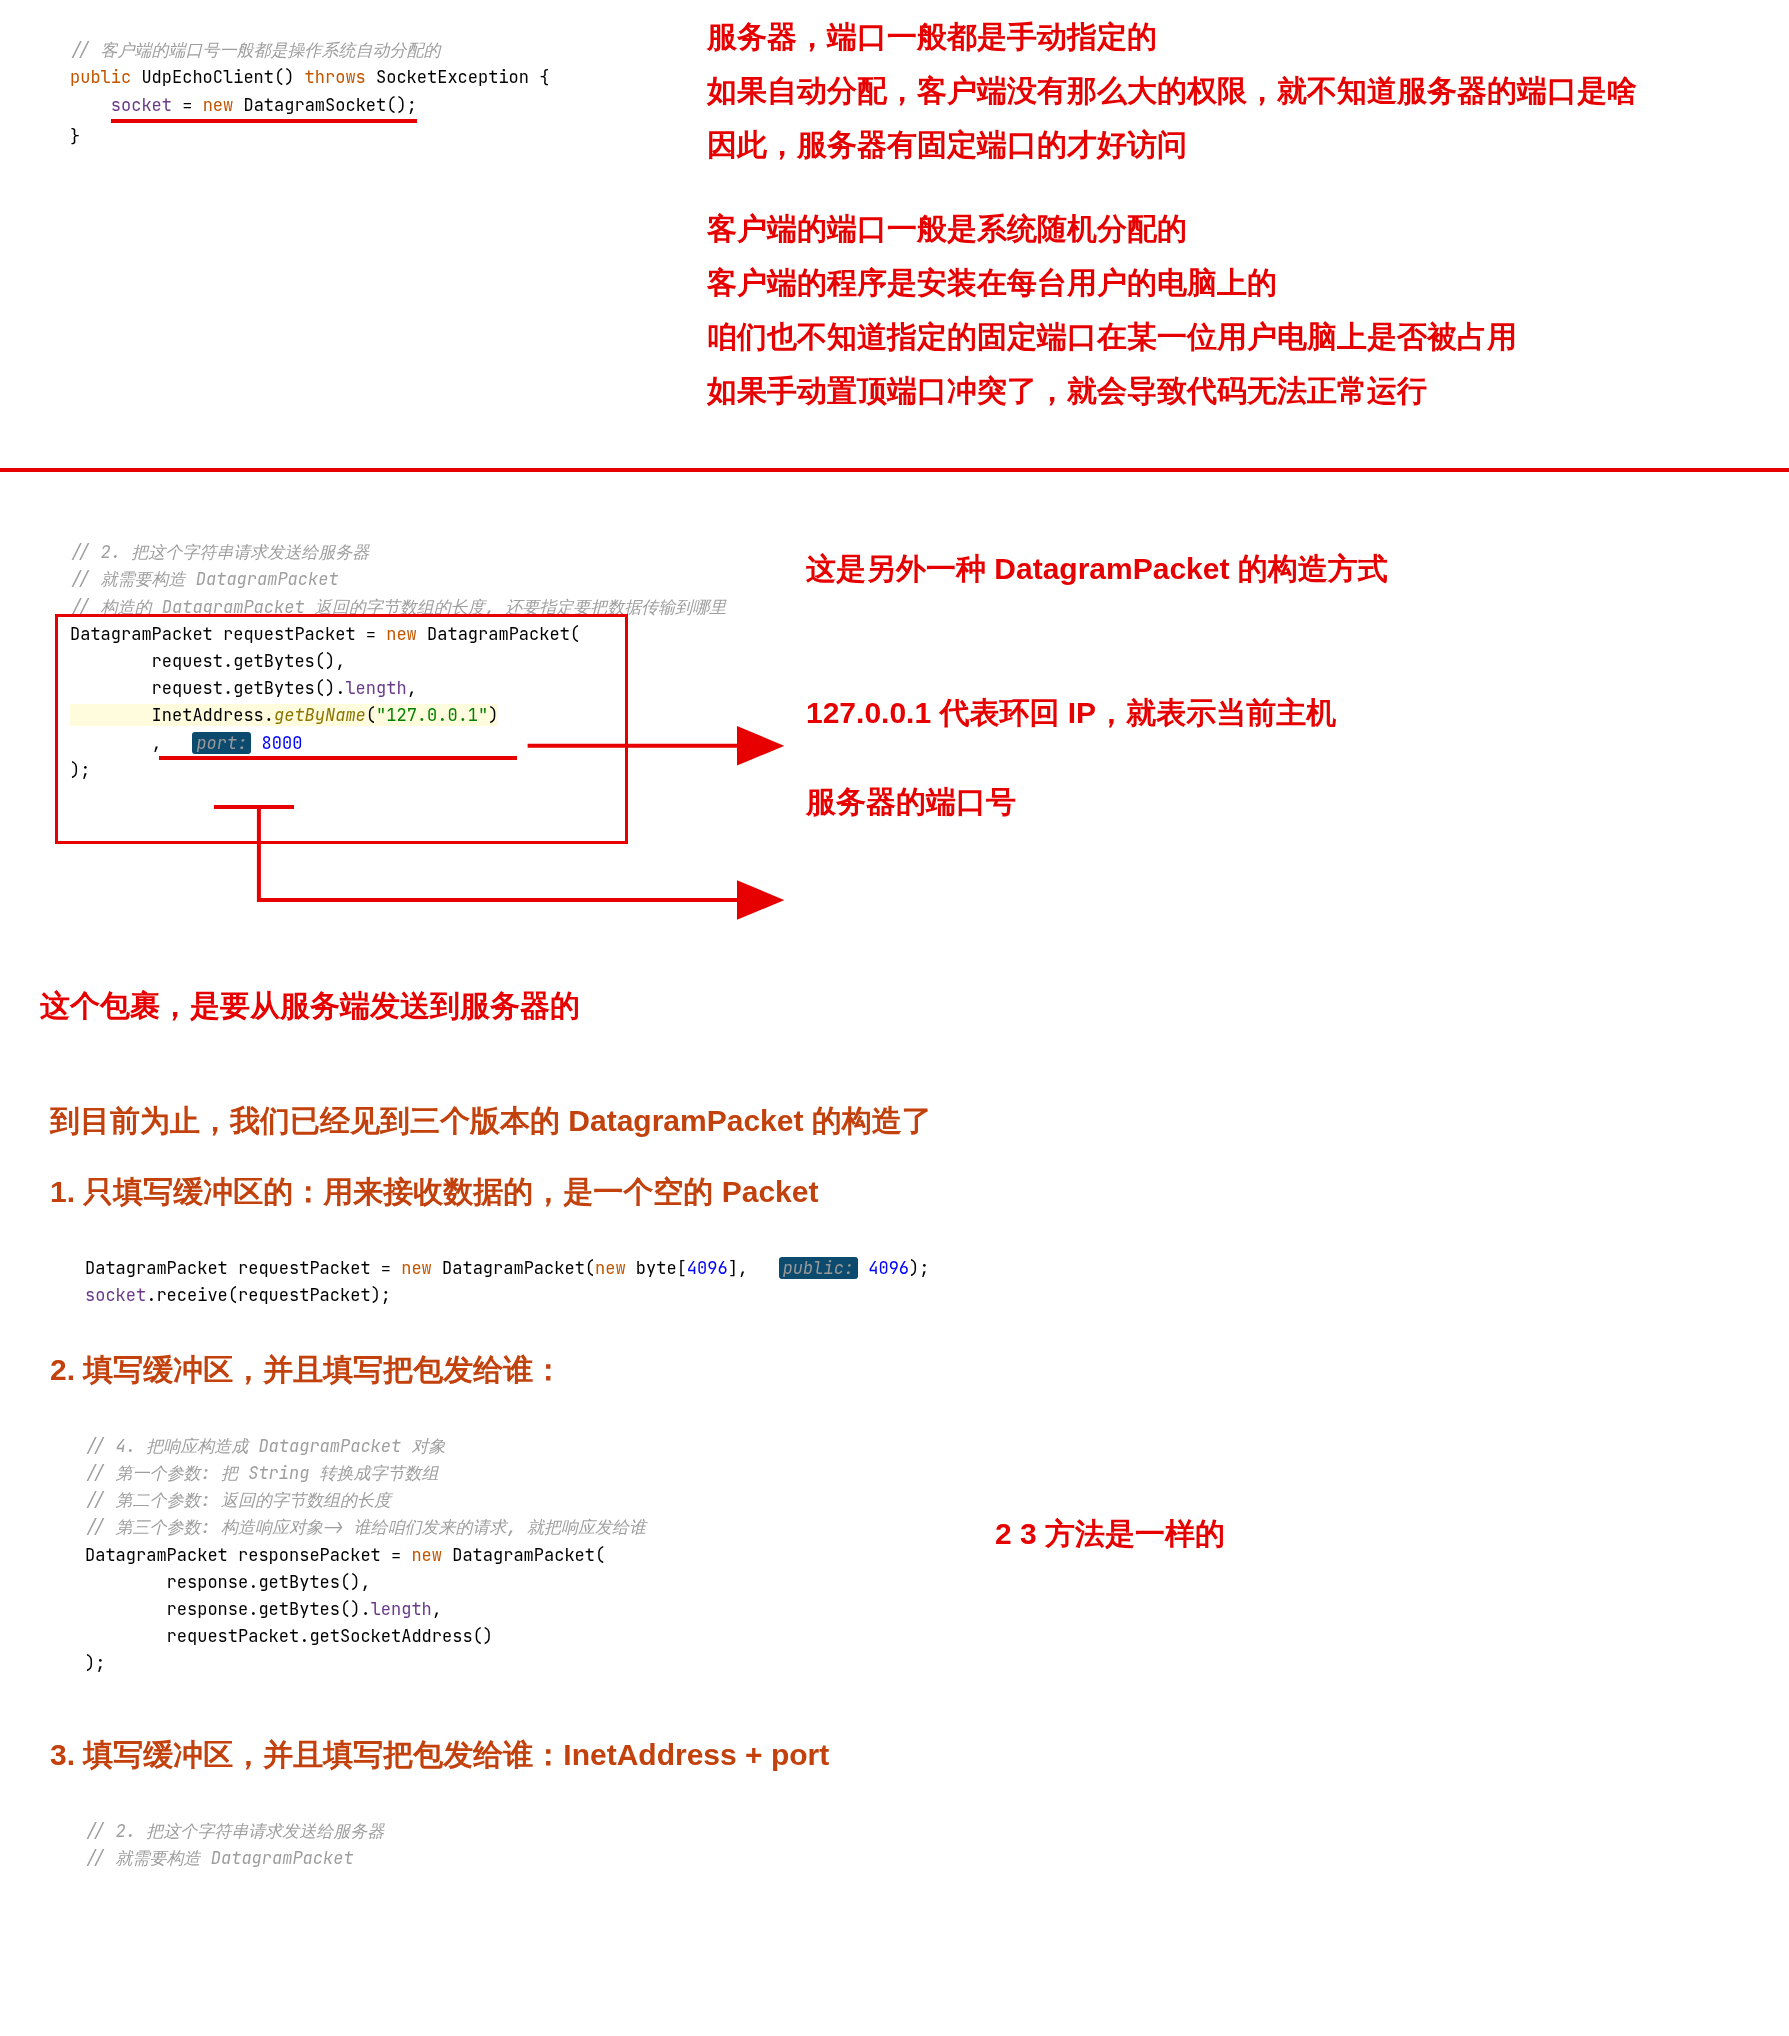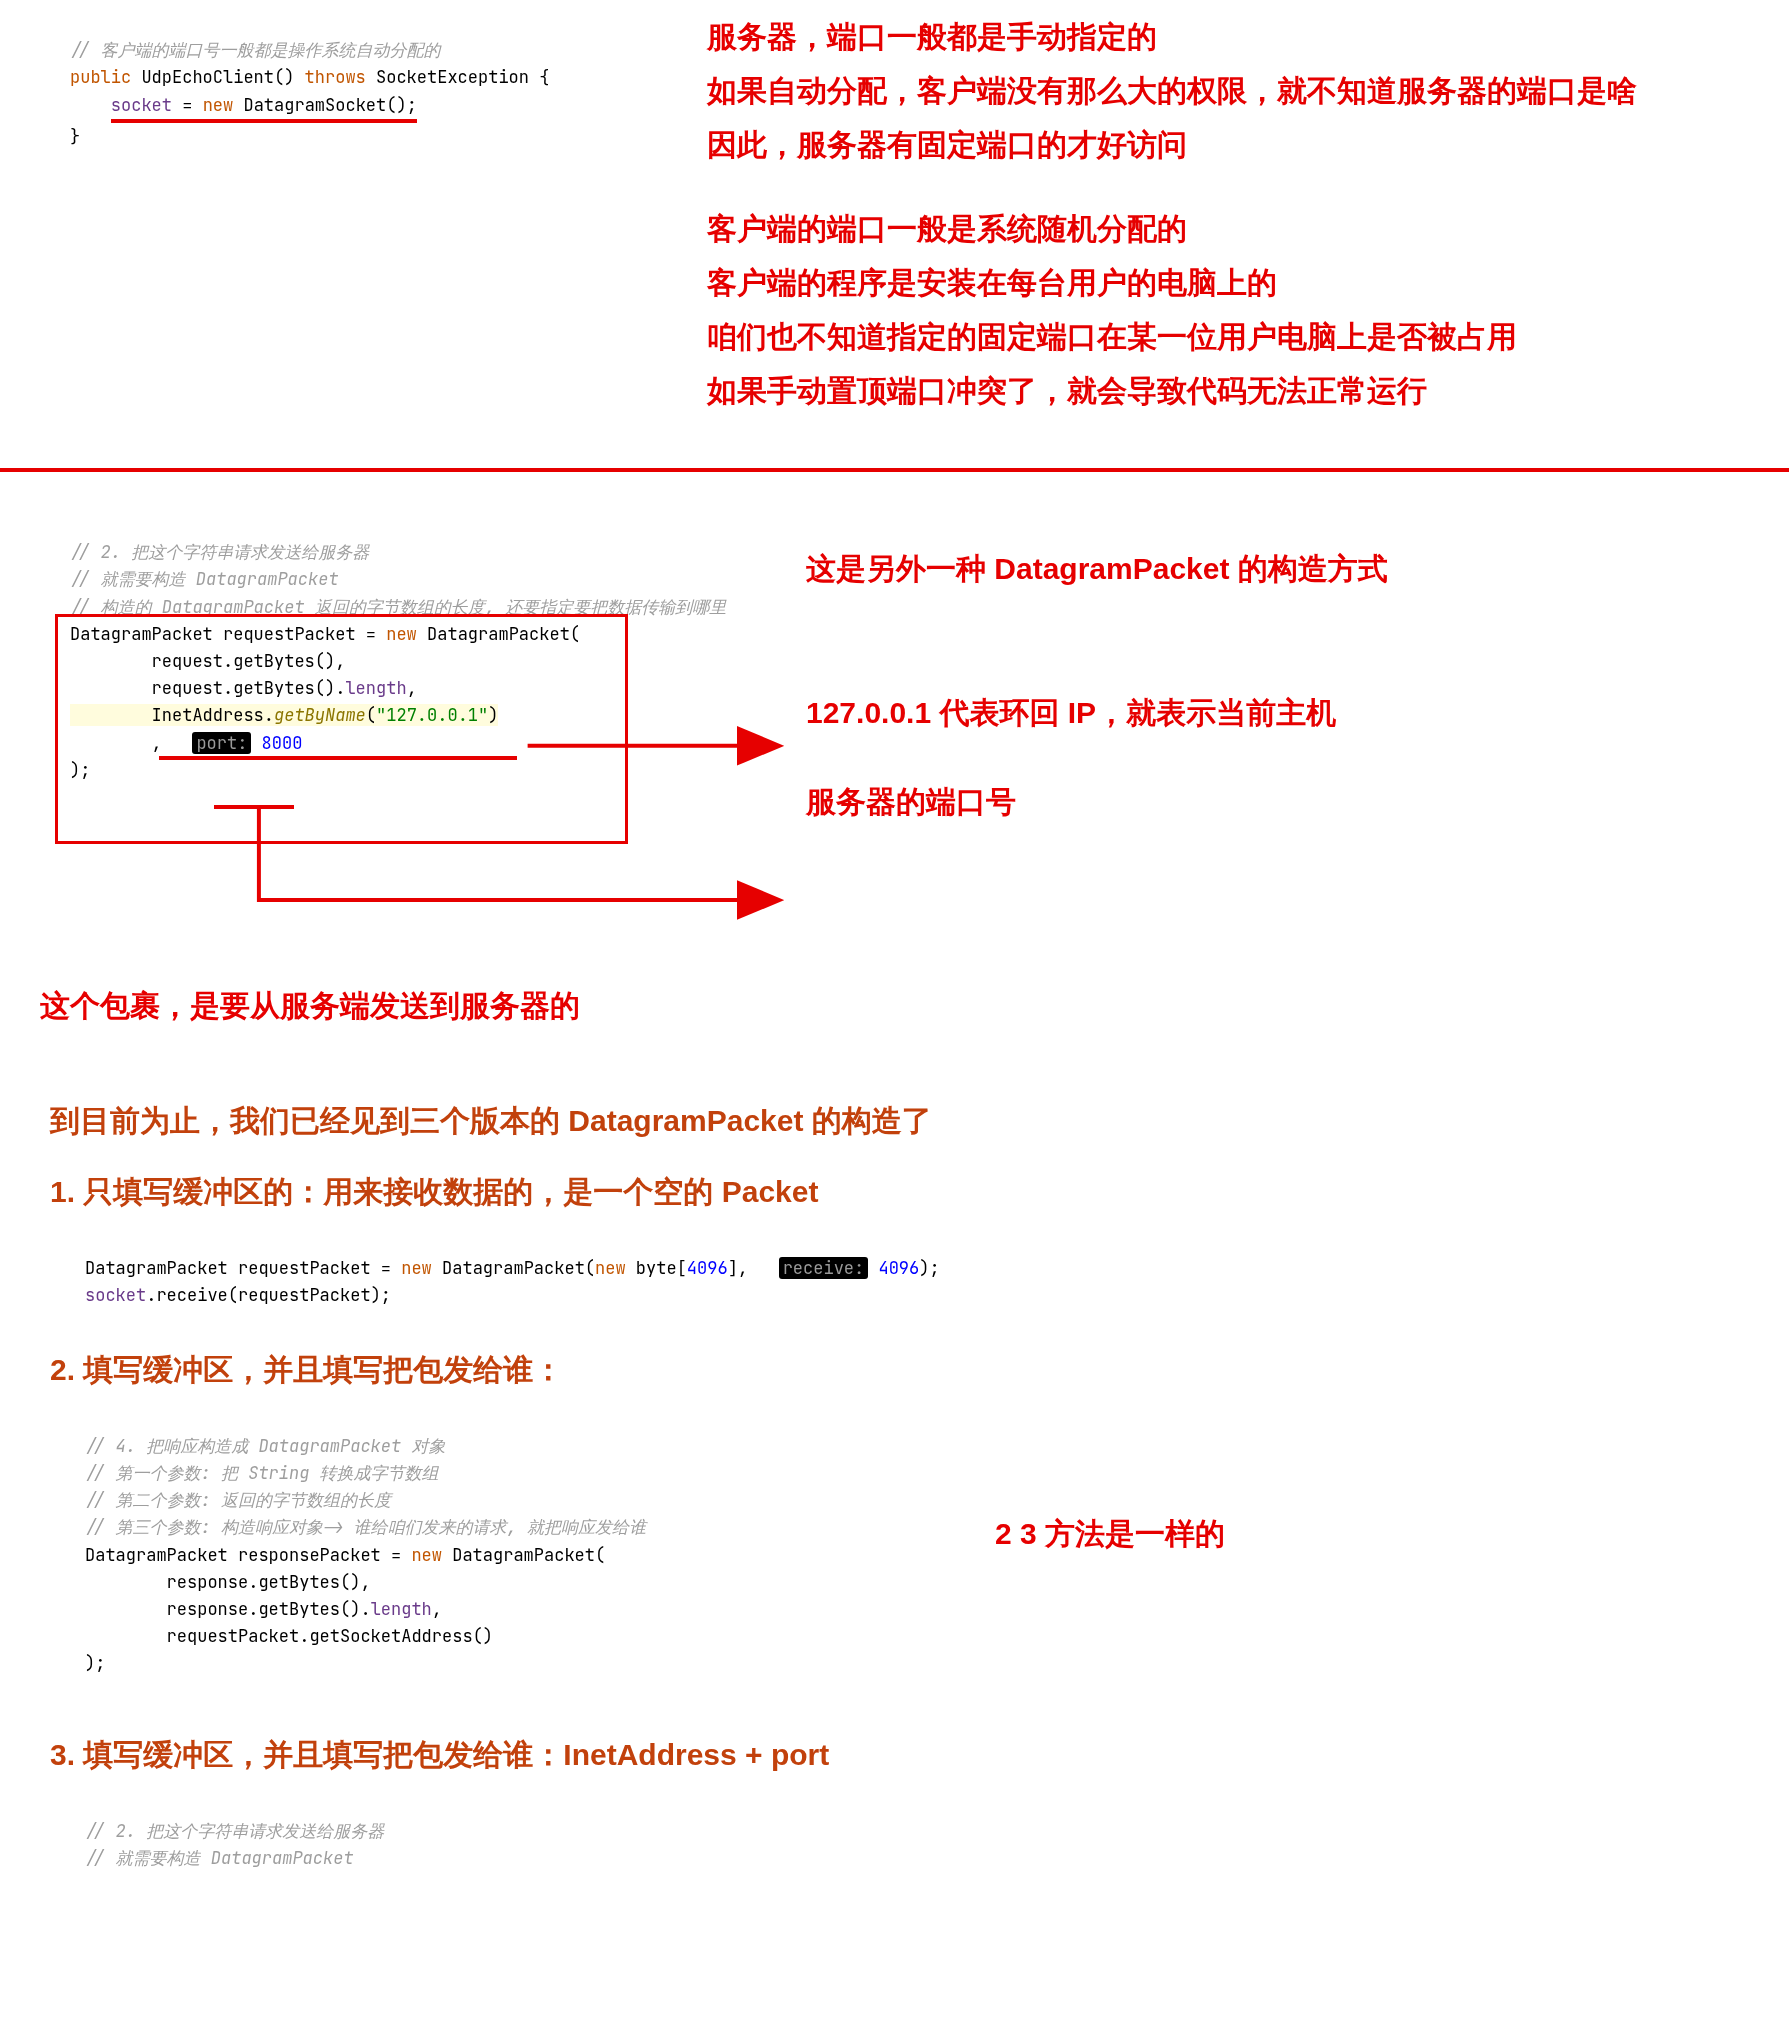--- a/index.html
+++ b/index.html
@@ -15,21 +15,21 @@
     line-height: 1.6;
     white-space: pre;
   }
   .comment { color: #9e9e9e; font-style: italic; }
   .keyword { color: #c15500; }
   .method { color: #8b7500; font-style: italic; }
   .string { color: #008000; }
   .number { color: #0000ff; }
   .field { color: #6a3b8a; }
   .ident { color: #000; }
-  .param-hint { color: #999; background:#000000; padding:0 4px; border-radius:3px;}
+  .param-hint { color: #999; font-style: italic; background:#0c4a6e; padding:0 4px; border-radius:3px;}
   .red-underline { border-bottom: 4px solid #e60000; display:inline-block; }
   .red-text {
     color: #e60000;
     font-weight: bold;
     font-size: 30px;
     line-height: 1.8;
   }
   .red-text-sm {
     color: #e60000;
     font-weight: bold;
@@ -125,21 +125,21 @@
 </div>
 
 <div class="red-text-sm" style="padding:30px 40px 10px 40px;">
   <div>这个包裹，是要从服务端发送到服务器的</div>
 </div>
 
 <div class="section-header" style="padding:60px 40px 20px 50px;">到目前为止，我们已经见到三个版本的 DatagramPacket 的构造了</div>
 
 <div class="section-header" style="padding:10px 40px 10px 50px;">1. 只填写缓冲区的：用来接收数据的，是一个空的 Packet</div>
 <div class="code-font" style="padding:5px 40px 10px 85px;">
-<span>DatagramPacket </span><span>requestPacket </span><span>= </span><span class="keyword">new</span><span> DatagramPacket(</span><span class="keyword">new</span><span> byte[</span><span class="number">4096</span><span>],   </span><span class="param-hint">receive:</span><span class="number"> 4096</span><span>);</span>
+<span>DatagramPacket </span><span>requestPacket </span><span>= </span><span class="keyword">new</span><span> DatagramPacket(</span><span class="keyword">new</span><span> byte[</span><span class="number">4096</span><span>],   </span><span class="param-hint">public:</span><span class="number"> 4096</span><span>);</span>
 <span class="field">socket</span><span>.receive(</span><span>requestPacket</span><span>);</span>
 </div>
 
 <div style="position:relative;">
   <div class="section-header" style="padding:30px 40px 10px 50px;">2. 填写缓冲区，并且填写把包发给谁：</div>
   <div class="code-font" style="padding:5px 40px 10px 85px;">
 <span class="comment">// 4. 把响应构造成 DatagramPacket 对象</span>
 <span class="comment">// 第一个参数: 把 String 转换成字节数组</span>
 <span class="comment">// 第二个参数: 返回的字节数组的长度</span>
 <span class="comment">// 第三个参数: 构造响应对象-&gt; 谁给咱们发来的请求, 就把响应发给谁</span>

